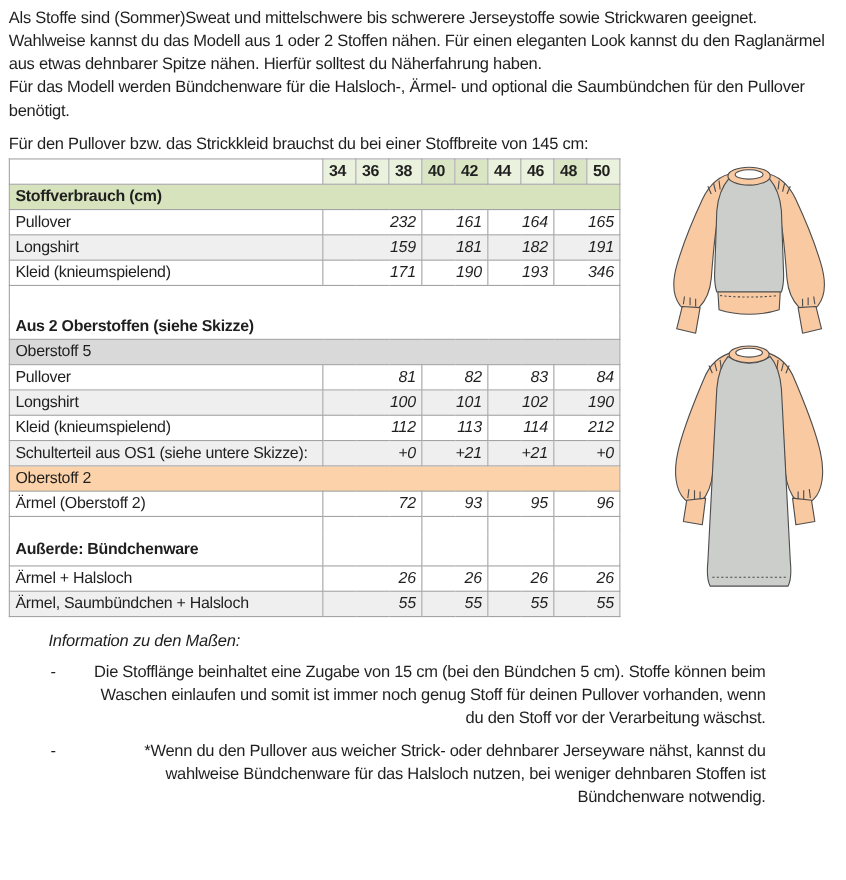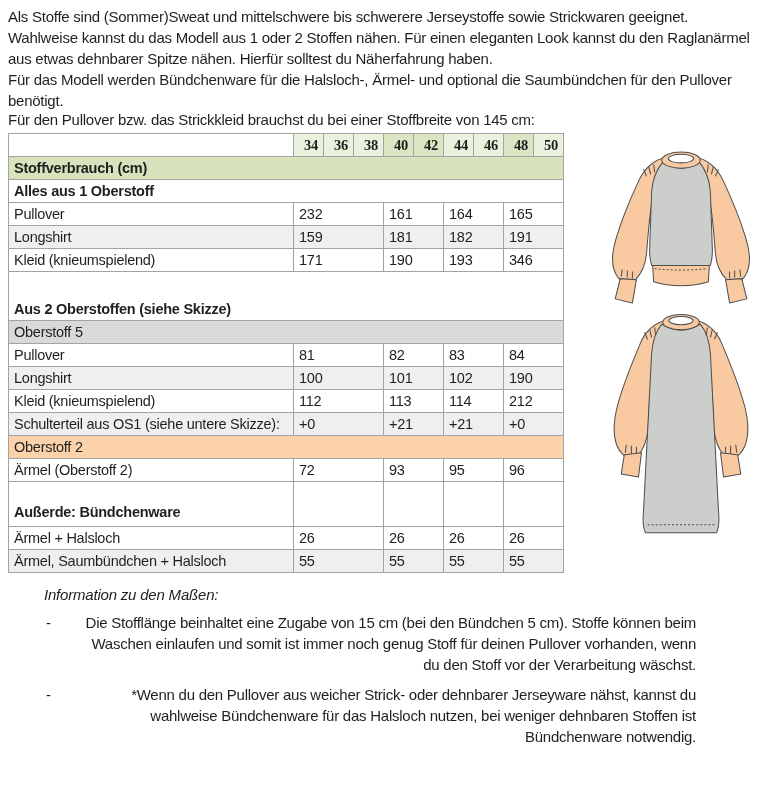--- a/index.html
+++ b/index.html
@@ -2,37 +2,37 @@
 <html><head>
 <meta charset="utf-8">
 <style>
   html,body { margin:0; padding:0; background:#ffffff; }
   .page {
     position:relative; width:769px; height:800px; background:#ffffff;
     font-family:"Liberation Sans", sans-serif; color:#1f1f1f; overflow:hidden;
   }
   .content { position:absolute; left:8px; top:6px; width:755px; }
   .intro { font-size:15px; line-height:21px; letter-spacing:-0.25px; width:748px; }
-  .table-intro { font-size:15px; letter-spacing:-0.25px; }
+  .table-intro { font-size:15px; letter-spacing:-0.25px; margin-top:11px; }
 
   table.fabric { border-collapse:collapse; table-layout:fixed; width:555px; margin-top:5px; }
   table.fabric td {
     border:1px solid #a3a3a3; font-size:14.5px; line-height:18px;
     padding:2px 5px; vertical-align:middle; letter-spacing:-0.25px;
     overflow:hidden; white-space:normal;
   }
-  td.size-h { text-align:right; font-weight:bold; padding:2px 0;font-family:Liberation Serif, serif; }
+  td.size-h { text-align:left; font-weight:bold; padding:2px 0; }
   .shade-l { background:#eaf1dd; }
   .shade-d { background:#d9e5c3; }
   td.sec-green { background:#d7e3bd; font-weight:bold; }
   td.sec-gray  { background:#d9d9d9; }
   td.sec-peach { background:#fbd2a9; }
   td.bold { font-weight:bold; }
   tr.stripe td { background:#efefef; }
-  td.val { text-align:left; }
+  td.val { text-align:right;font-style:italic; }
   tr.spacer1 td { border-bottom:none; height:23px; }
   tr.after-spacer1 td { border-top:none; padding-top:1px; }
   tr.spacer2 td { border-bottom:none; height:12px; }
   tr.after-spacer2 td { border-top:none; height:24px; }
 
   .notes { margin-top:13px; width:735px; }
   .notes-heading { font-style:italic; font-size:15px; letter-spacing:-0.2px;margin-left:36px; }
   .note-item { display:flex; margin-top:9px; font-size:15px; line-height:21px; letter-spacing:-0.25px; }
   .note-item:first-of-type { margin-top:12px; }
   .bullet { width:30px; margin-left:38px; flex:none; }
@@ -80,23 +80,20 @@
         <td class="size-h shade-l">44</td>
         <td class="size-h shade-l">46</td>
         <td class="size-h shade-d">48</td>
         <td class="size-h shade-l">50</td>
       </tr>
 
       <tr>
         <td class="sec-green" colspan="10">Stoffverbrauch (cm)</td>
       </tr>
 
-      <tr>
-        <td class="bold" colspan="10">Alles aus 1 Oberstoff</td>
-      </tr>
 
       <tr>
         <td>Pullover</td>
         <td class="val" colspan="3">232</td>
         <td class="val" colspan="2">161</td>
         <td class="val" colspan="2">164</td>
         <td class="val" colspan="2">165</td>
       </tr>
       <tr class="stripe">
         <td>Longshirt</td>

